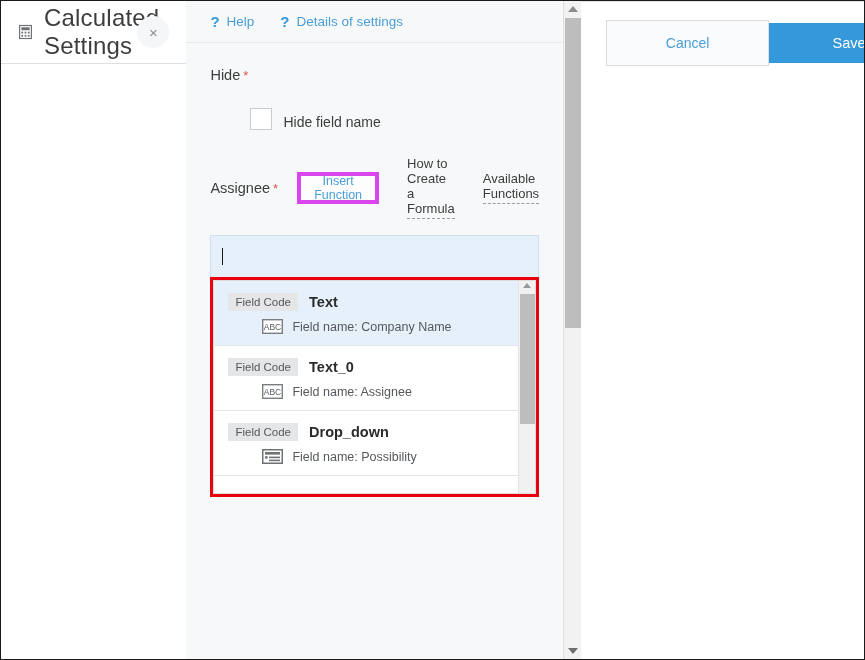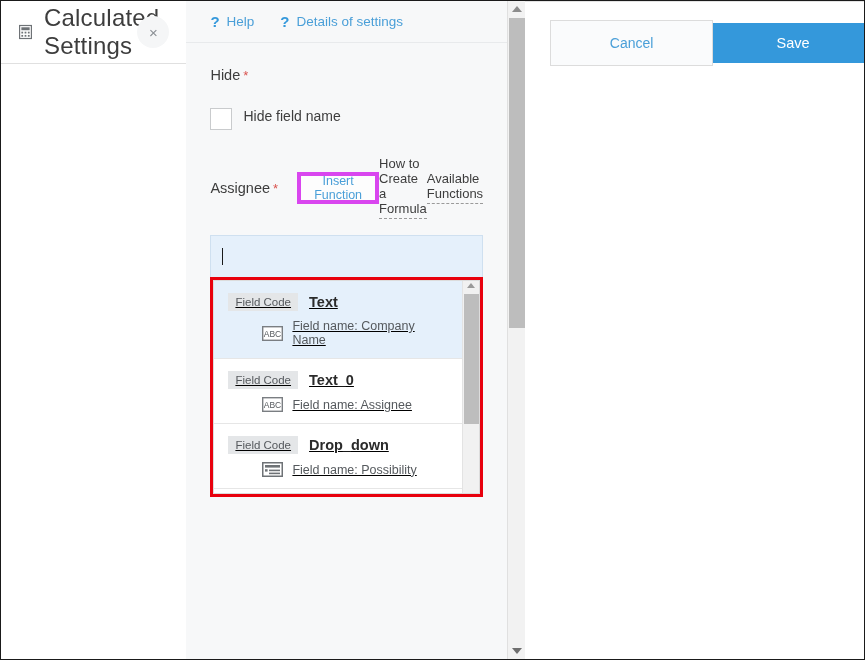--- a/index.html
+++ b/index.html
@@ -130,22 +130,23 @@
     border: 1px solid #dcdcdc;
     background: #ffffff;
     font-size: 13.5px;
     color: #3d3d3d;
     padding: 0 10px;
     font-family: "Liberation Sans", sans-serif;
     outline: none;
   }
   .check-row {
     display: flex;
-    align-items: flex-start;
+    align-items: flex-end;
     margin-top: 16px;
+    margin-left: 40px;
   }
   .chk {
     width: 22px; height: 22px;
     border: 1px solid #c9cbcd;
     background: #fff;
     margin-right: 11px;
     cursor: pointer;
   }
   .check-row .lbl {
     font-size: 14px;
@@ -179,20 +180,21 @@
     border: 3px solid #e8000d;
     padding: 5px;
     margin-left: 10px;
     display: inline-flex;
   }
   .dotted-link {
     font-size: 13px;
     color: #3d3d3d;
     border-bottom: 1px dashed #9a9a9a;
     padding-bottom: 2px;
+    margin-left: 28px;
     cursor: pointer;
     text-decoration: none;
   }
 
   
   .formula-input {
     margin-top: 16px;
     height: 42px;
     background: #e5f0fb;
     border: 1px solid #cfe0f0;
@@ -210,21 +212,20 @@
   }
   @keyframes blink { 50% { opacity: 0; } }
 
   
   .list-annot {
     border: 3px solid #e8000d;
     flex: 0 0 auto;
     display: flex;
     flex-direction: column;
     min-height: 0;
-    text-decoration: underline;
   }
   .suggest-list {
     background: #ffffff;
     border: 1px solid #dcdcdc;
     height: 214px;
     display: flex;
     overflow: hidden;
     position: relative;
   }
   .suggest-items {

